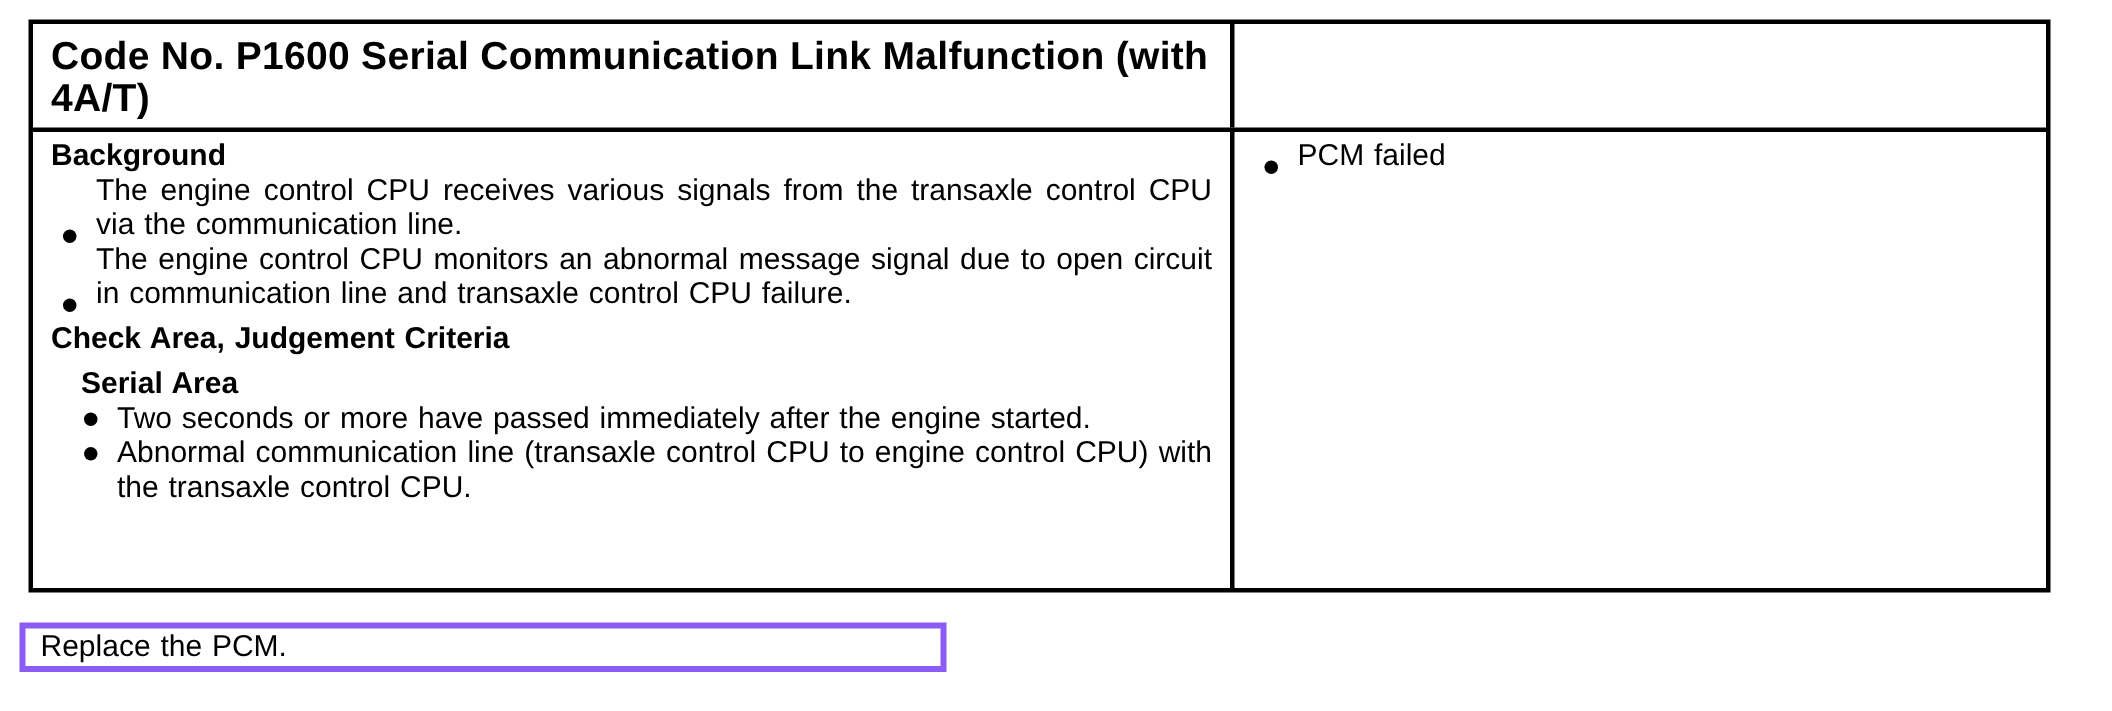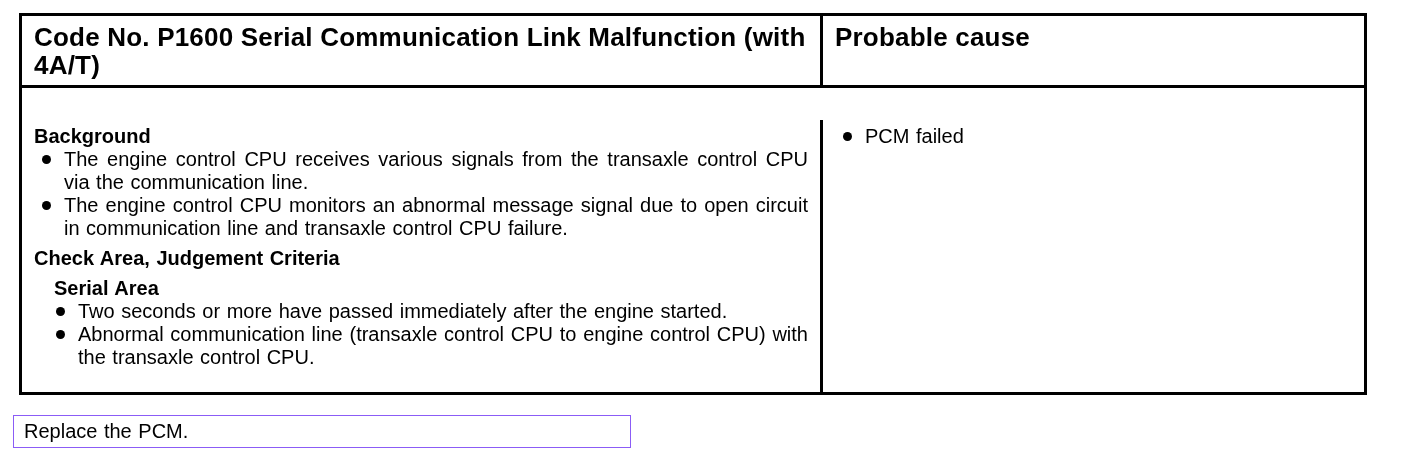--- a/index.html
+++ b/index.html
@@ -28,21 +28,20 @@
     position: absolute;
     left: 19px;
     top: 13px;
     width: 1348px;
     height: 382px;
     border: 3px solid #000000;
     box-sizing: border-box;
     display: flex;
     flex-direction: column;
     background: #ffffff;
-    gap: 32px;
   }
   .t-row { display: flex; }
   .header-row {
     border-bottom: 3px solid #000000;
     height: 72px;
     box-sizing: border-box;
     flex: 0 0 auto;
   }
   .body-row { flex: 1 1 auto; }
   .cell { box-sizing: border-box; }
@@ -75,21 +74,21 @@
     font-weight: bold;
     margin-left: 20px;
     margin-top: 7px;
   }
 
   
   .li {
     display: flex;
     align-items: flex-start;
   }
-  .li1 { padding-left: 8px; }
+  .li1 { padding-left: 8px; align-items: flex-end; }
   .li2 { padding-left: 22px; }
   .bullet {
     flex: 0 0 9px;
     width: 9px;
     height: 9px;
     border-radius: 50%;
     background: #000000;
     margin-top: 7px;
     margin-right: 13px;
   }
@@ -99,43 +98,40 @@
   }
   .right-cell .li-text { text-align: left; }
 
   
   .action-box {
     position: absolute;
     left: 13px;
     top: 415px;
     width: 618px;
     height: 33px;
-    border: 1px solid #8b5cf6;
+    border: 4px solid #8b5cf6;
     box-sizing: border-box;
     display: flex;
     align-items: center;
     padding-left: 10px;
     font-size: 20px;
     word-spacing: 1px;
     background: #ffffff;
   }
 </style>
 </head>
 <body>
 
 <div class="page">
 
   <div class="dtc-table">
 
     <div class="t-row header-row">
       <div class="cell left-cell header-cell">
         <span>Code No. P1600 Serial Communication Link Malfunction (with 4A/T)</span>
-      </div>
-      <div class="cell right-cell header-cell">
-        <span>Probable cause</span>
       </div>
     </div>
 
     <div class="t-row body-row">
 
       <div class="cell left-cell body-cell">
 
         <div class="h1">Background</div>
 
         <div class="li li1">

